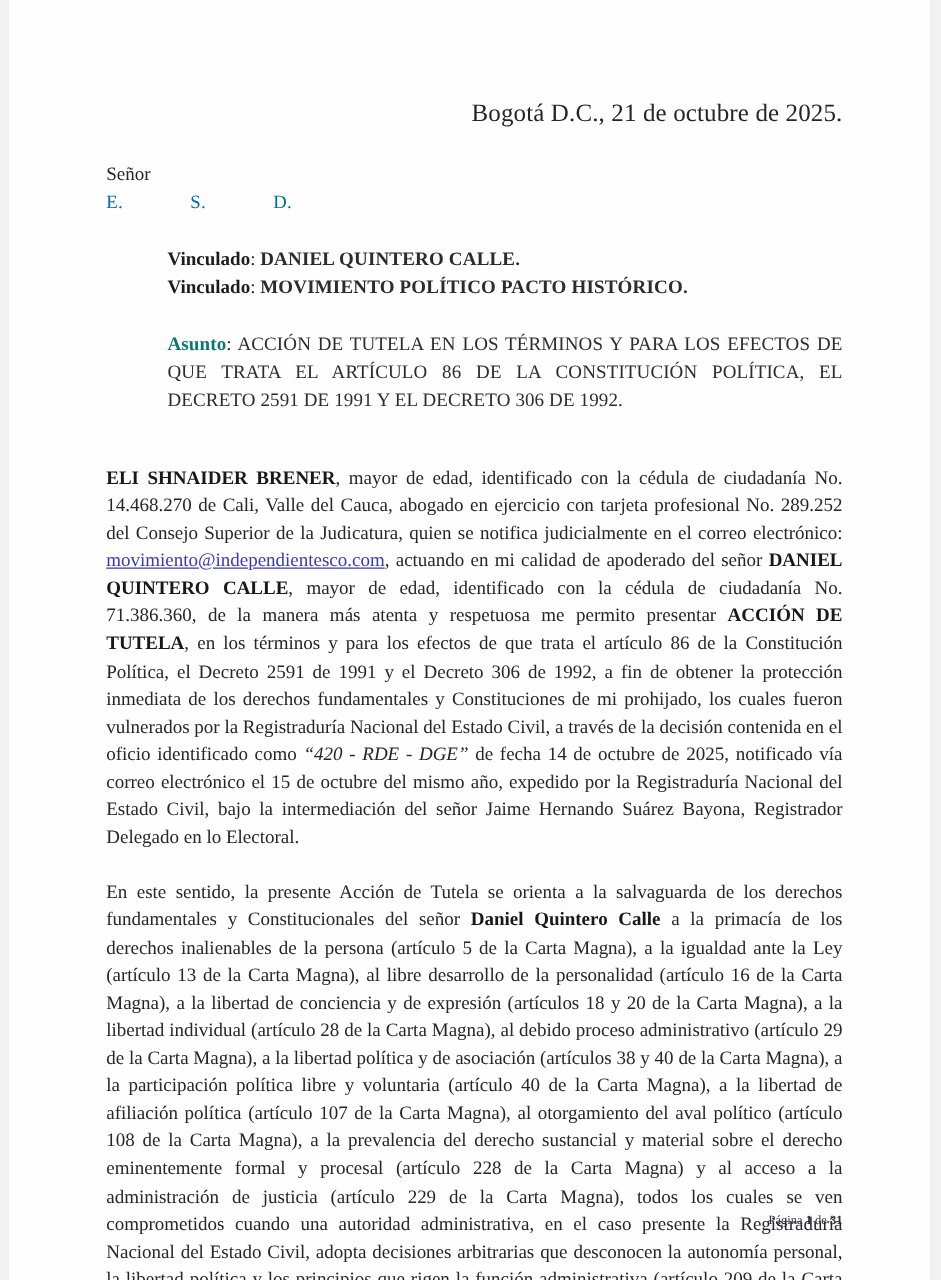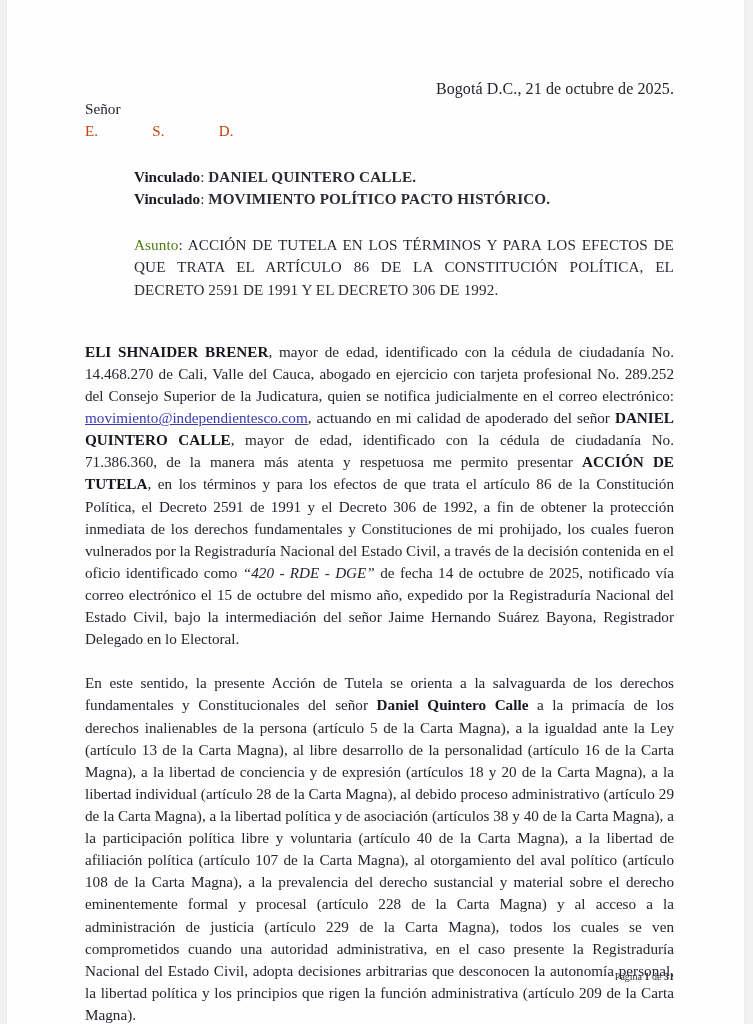--- a/index.html
+++ b/index.html
@@ -34,40 +34,41 @@
     right: 70px;
     top: 0;
     bottom: 0;
     color: #2b2b33;
   }
 
   
   .date-line {
     margin-top: 80px;
     text-align: right;
-    font-size: 16px;
+    font-size: 20px;
     letter-spacing: 0.1px;
     color: #24242c;
   }
 
   
   .addressee {
+    margin-top: 26px;
     font-size: 15.2px;
     line-height: 1.42;
   }
   .addressee .senor { color: #24242c; }
   .addressee .judge {
     font-weight: bold;
     letter-spacing: 0.15px;
     color: #1b1b22;
   }
   .esd {
     margin-top: 1px;
     font-size: 15px;
-    color: #c2410c;
+    color: #0369a1;
     letter-spacing: 0.2px;
   }
   .esd span.sp1 { display:inline-block; width: 46px; }
   .esd span.sp2 { display:inline-block; width: 46px; }
 
   
   .parties {
     margin-top: 24px;
     margin-left: 49px;
     font-size: 15.2px;
@@ -80,21 +81,21 @@
   
   .asunto {
     margin-top: 24px;
     margin-left: 49px;
     font-size: 15.2px;
     line-height: 1.46;
     text-align: justify;
     text-align-last: left;
     letter-spacing: 0.1px;
   }
-  .asunto b { font-weight: normal; color:#4d7c0f; }
+  .asunto b { font-weight: bold; color:#0f766e; }
 
   
   .para {
     font-size: 15.2px;
     line-height: 1.455;
     text-align: justify;
     text-align-last: left;
     color: #25252d;
   }
   .para.p1 { margin-top: 40px; }

